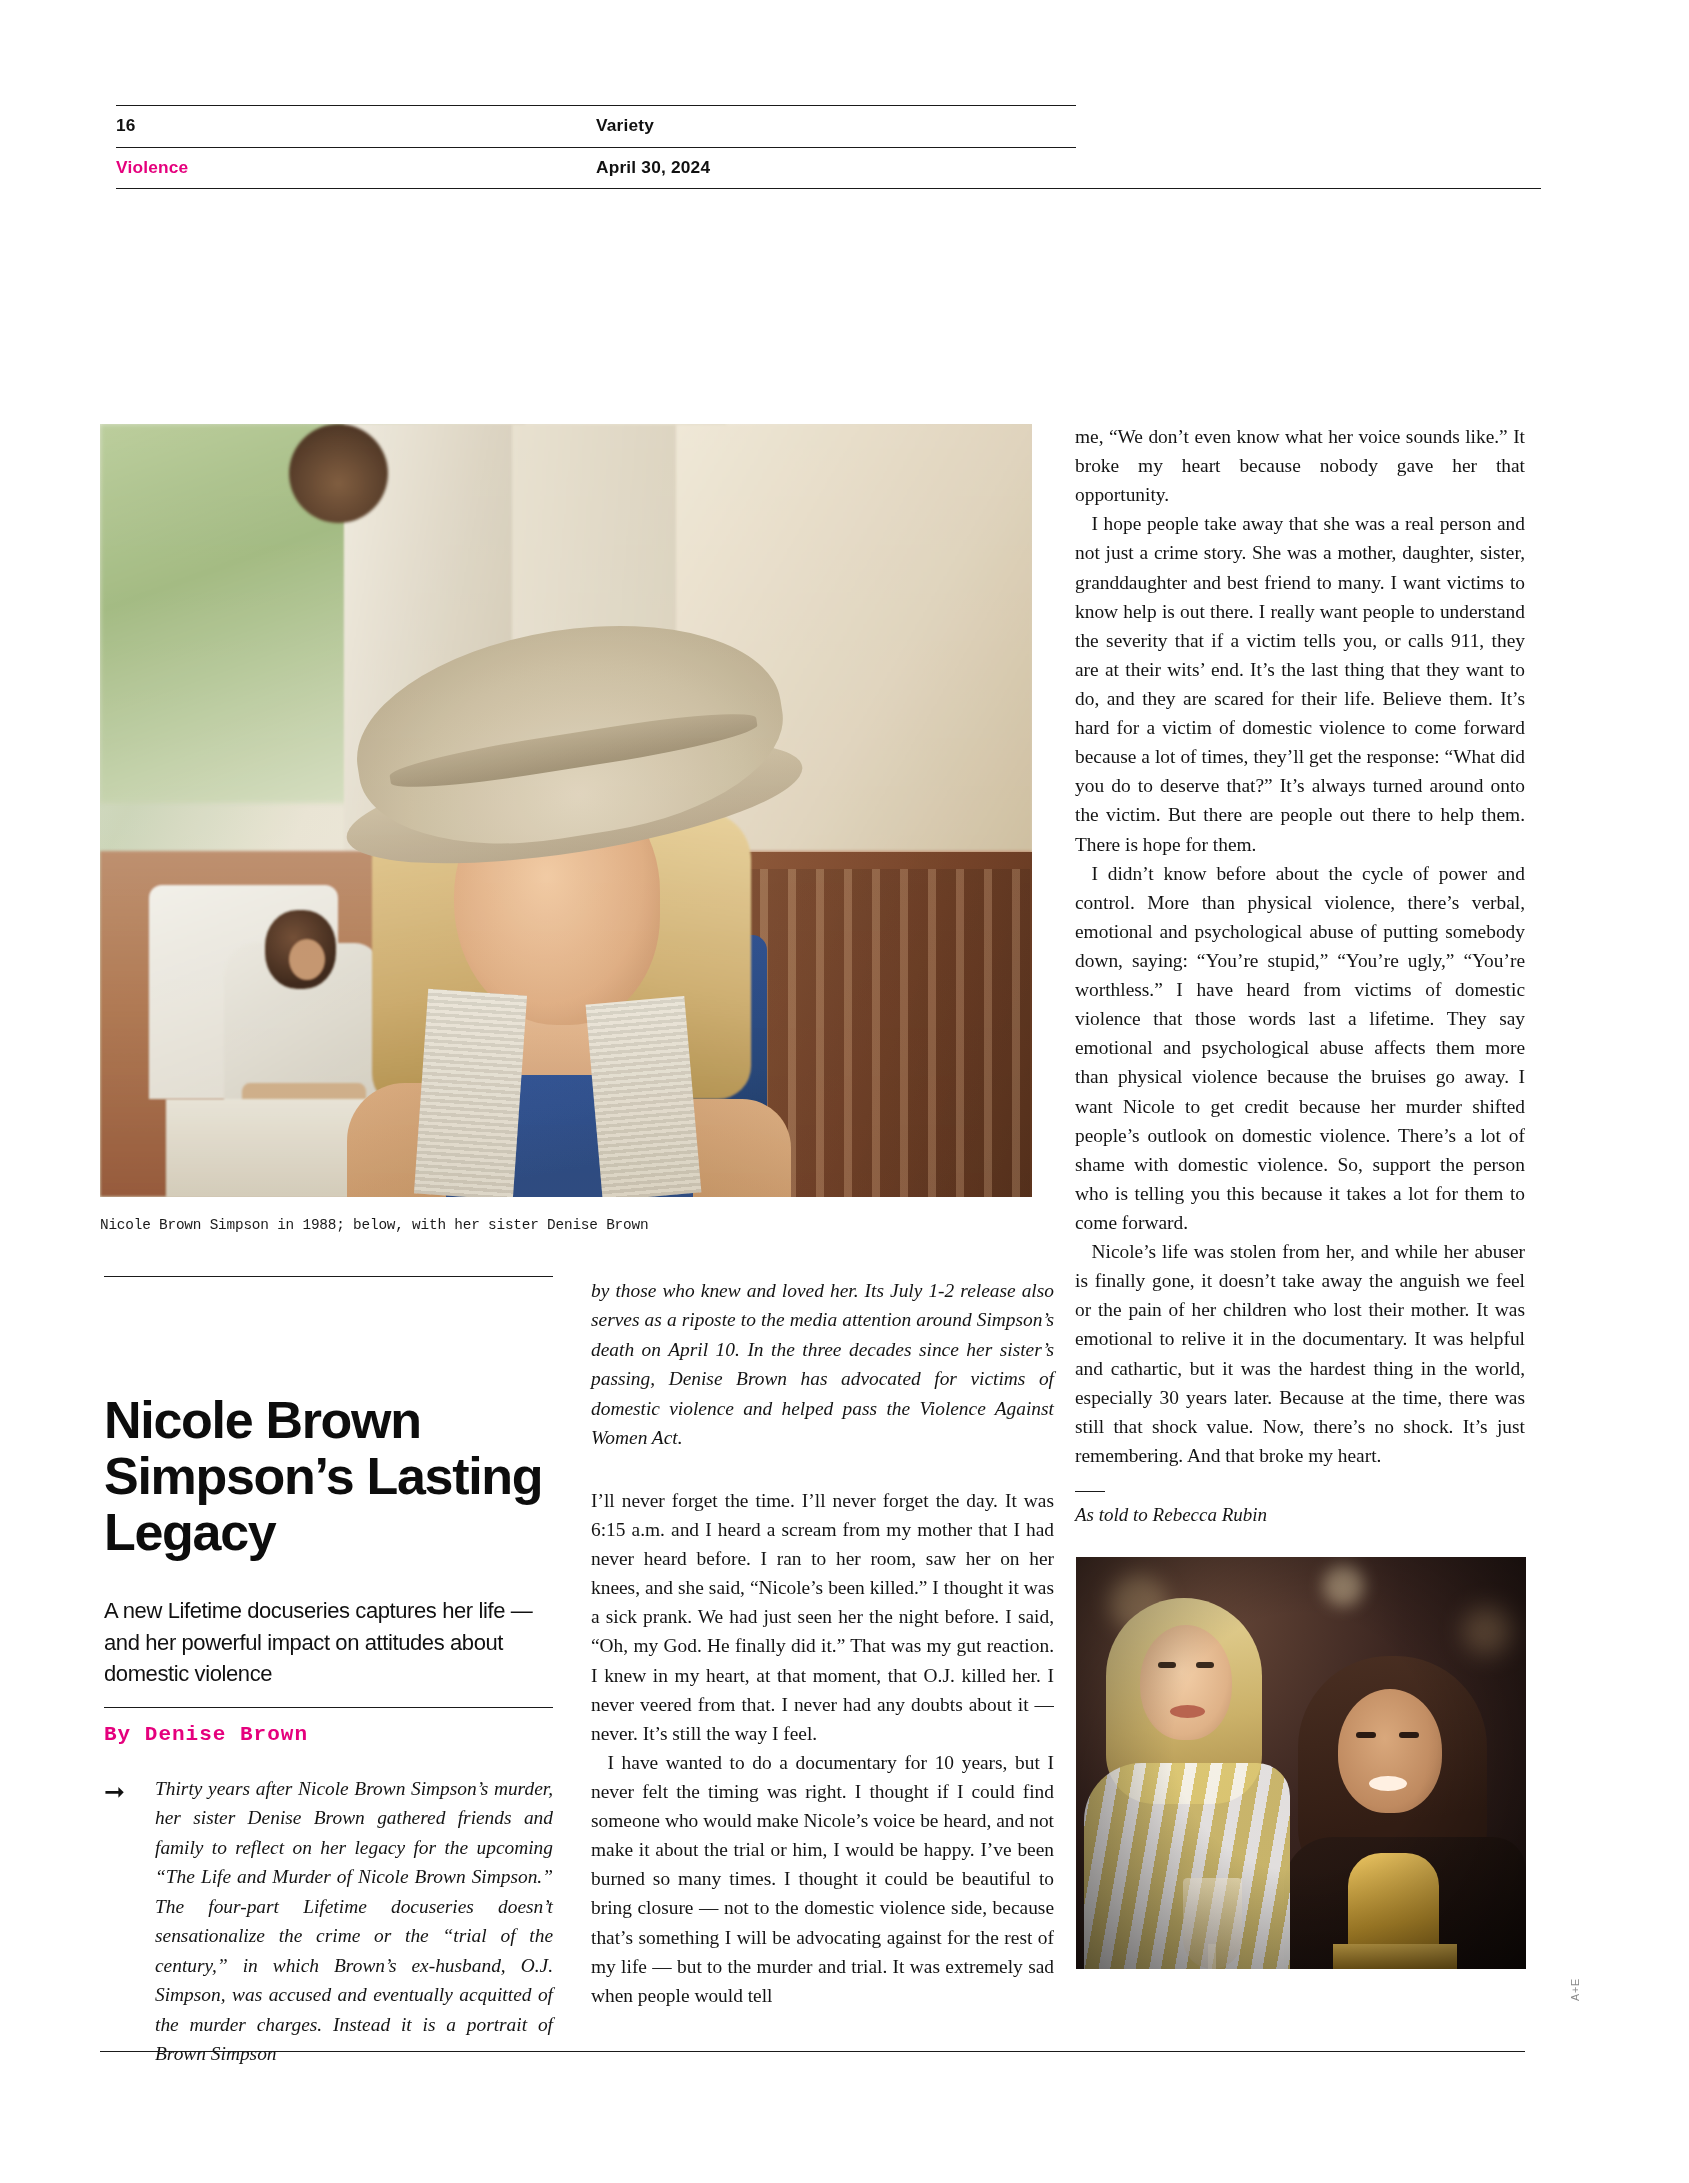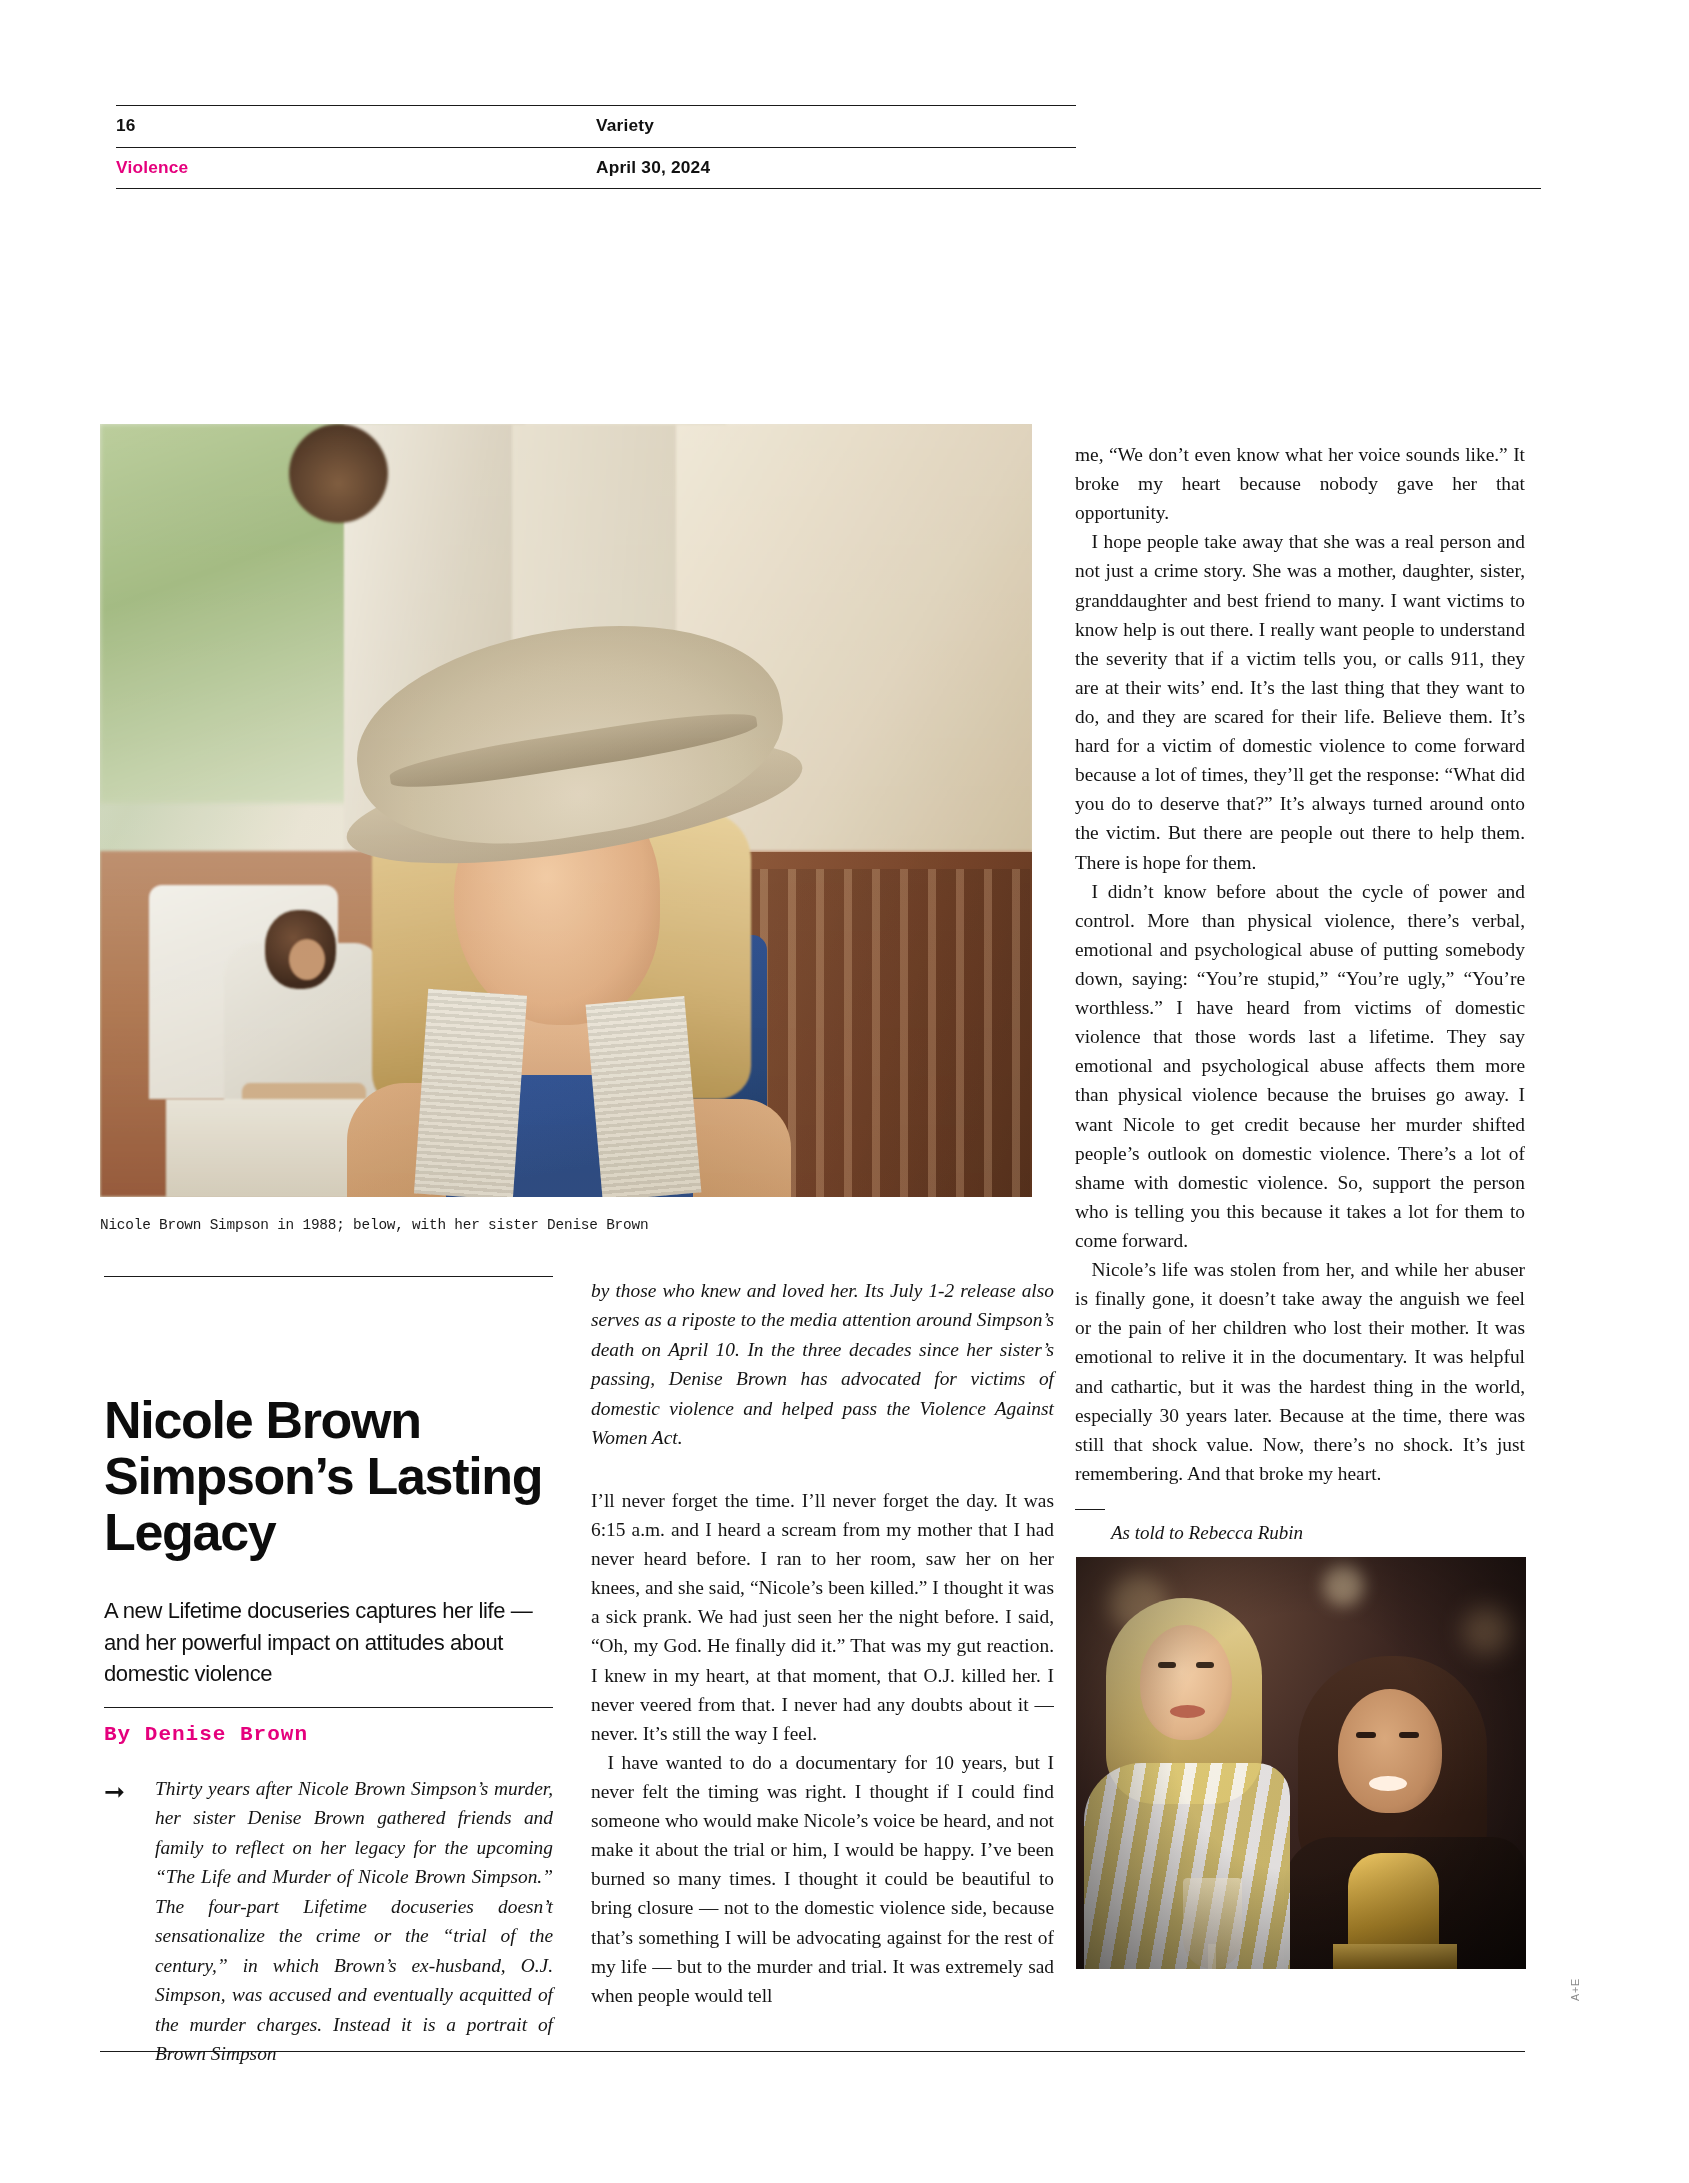--- a/index.html
+++ b/index.html
@@ -168,35 +168,34 @@
     color: #141414;
     hyphens: auto;
   }
   .mid-col .body { margin-top: 33px; }
   .body p + p { text-indent: 16.5px; }
 
   
   .right-col {
     position: absolute;
     left: 1075px;
-    top: 440px;
+    top: 422px;
     width: 450px;
   }
   .right-col .body p:first-child { text-indent: 0; }
   .credit-rule {
     width: 30px;
     border-top: 1.2px solid #1a1a1a;
     margin: 21.4px 0 11.5px 0;
   }
   .credit {
     font-family: "Liberation Serif", serif;
     font-style: italic;
     font-size: 19px;
     color: #141414;
-    margin-left: 36px;
   }
 
   
   .photo-bottom {
     position: absolute;
     left: 1076px;
     top: 1557px;
     width: 450px;
     height: 412px;
     overflow: hidden;

